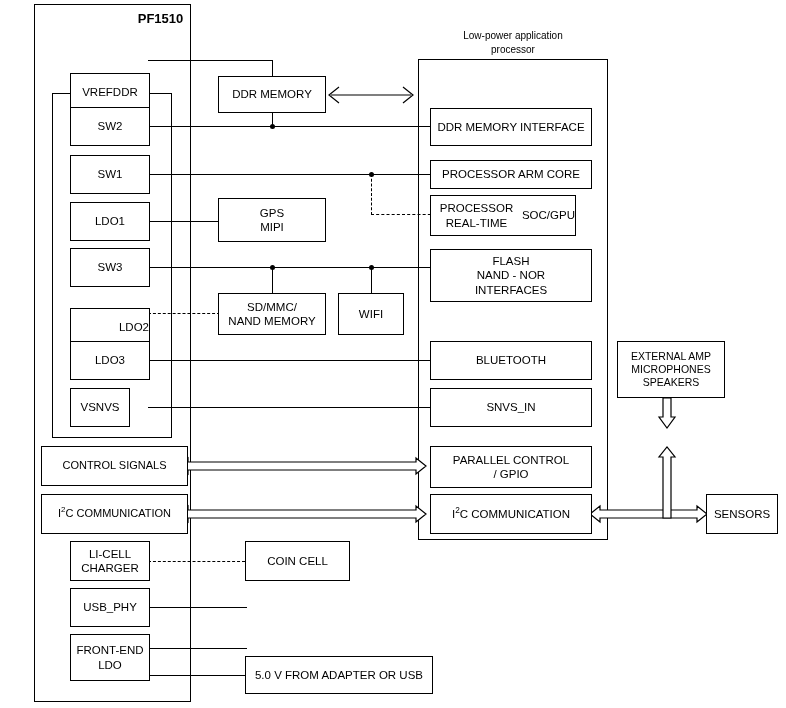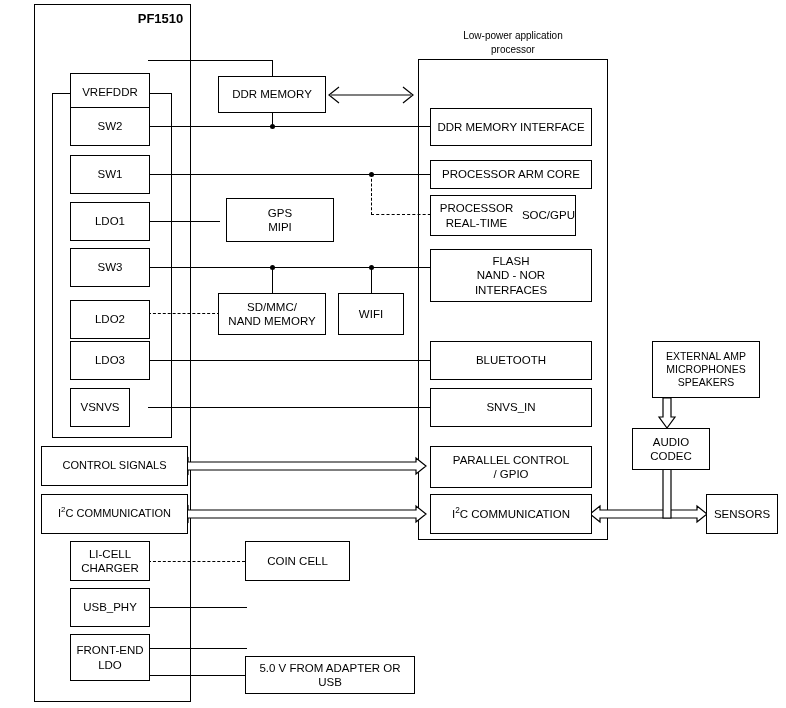--- a/index.html
+++ b/index.html
@@ -182,21 +182,21 @@
   </div>
 
   <div class="box" style="left:70px;top:202px;width:80px;height:39px;">
     <span>LDO1</span>
   </div>
 
   <div class="box" style="left:70px;top:248px;width:80px;height:39px;">
     <span>SW3</span>
   </div>
 
-  <div class="box" style="left:70px;top:300px;width:80px;height:39px;">
+  <div class="box" style="left:70px;top:308px;width:80px;height:39px;justify-content:flex-end;">
     <span>LDO2</span>
   </div>
 
   <div class="box" style="left:70px;top:341px;width:80px;height:39px;">
     <span>LDO3</span>
   </div>
 
   <div class="box" style="left:70px;top:388px;width:60px;height:39px;">
     <span>VSNVS</span>
   </div>
@@ -220,39 +220,39 @@
 
   <div class="box" style="left:70px;top:634px;width:80px;height:47px;flex-direction:column;">
     <span>FRONT-END</span>
     <span>LDO</span>
   </div>
 
   <div class="box" style="left:218px;top:76px;width:108px;height:37px;">
     <span>DDR MEMORY</span>
   </div>
 
-  <div class="box" style="left:218px;top:198px;width:108px;height:44px;flex-direction:column;margin-left:8px;">
+  <div class="box" style="left:218px;top:198px;width:108px;height:44px;flex-direction:column;">
     <span>GPS</span>
     <span>MIPI</span>
   </div>
 
   <div class="box" style="left:218px;top:293px;width:108px;height:42px;flex-direction:column;">
     <span>SD/MMC/</span>
     <span>NAND MEMORY</span>
   </div>
 
   <div class="box" style="left:338px;top:293px;width:66px;height:42px;">
     <span>WIFI</span>
   </div>
 
   <div class="box" style="left:245px;top:541px;width:105px;height:40px;">
     <span>COIN CELL</span>
   </div>
 
-  <div class="box" style="left:245px;top:656px;width:170px;height:38px;">
+  <div class="box" style="left:245px;top:656px;width:188px;height:38px;">
     <span>5.0 V FROM ADAPTER OR USB</span>
   </div>
 
   <div class="box" style="left:430px;top:108px;width:162px;height:38px;">
     <span>DDR MEMORY INTERFACE</span>
   </div>
 
   <div class="box" style="left:430px;top:160px;width:162px;height:29px;">
     <span>PROCESSOR ARM CORE</span>
   </div>
@@ -278,28 +278,24 @@
 
   <div class="box" style="left:430px;top:446px;width:162px;height:42px;flex-direction:column;">
     <span>PARALLEL CONTROL</span>
     <span>/ GPIO</span>
   </div>
 
   <div class="box" style="left:430px;top:494px;width:162px;height:40px;">
     <span><span>I</span><sup>2</sup><span>C COMMUNICATION</span></span>
   </div>
 
-  <div class="box" style="left:617px;top:341px;width:108px;height:57px;flex-direction:column;font-size:10.5px;margin-left:35px;">
+  <div class="box" style="left:617px;top:341px;width:108px;height:57px;flex-direction:column;font-size:10.5px;">
     <span>EXTERNAL AMP</span>
     <span>MICROPHONES</span>
     <span>SPEAKERS</span>
   </div>
 
-  <div class="box" style="left:632px;top:428px;width:78px;height:42px;flex-direction:column;">
-    <span>AUDIO</span>
-    <span>CODEC</span>
-  </div>
 
   <div class="box" style="left:706px;top:494px;width:72px;height:40px;">
     <span>SENSORS</span>
   </div>
 
 </div>
 
 </body></html>

